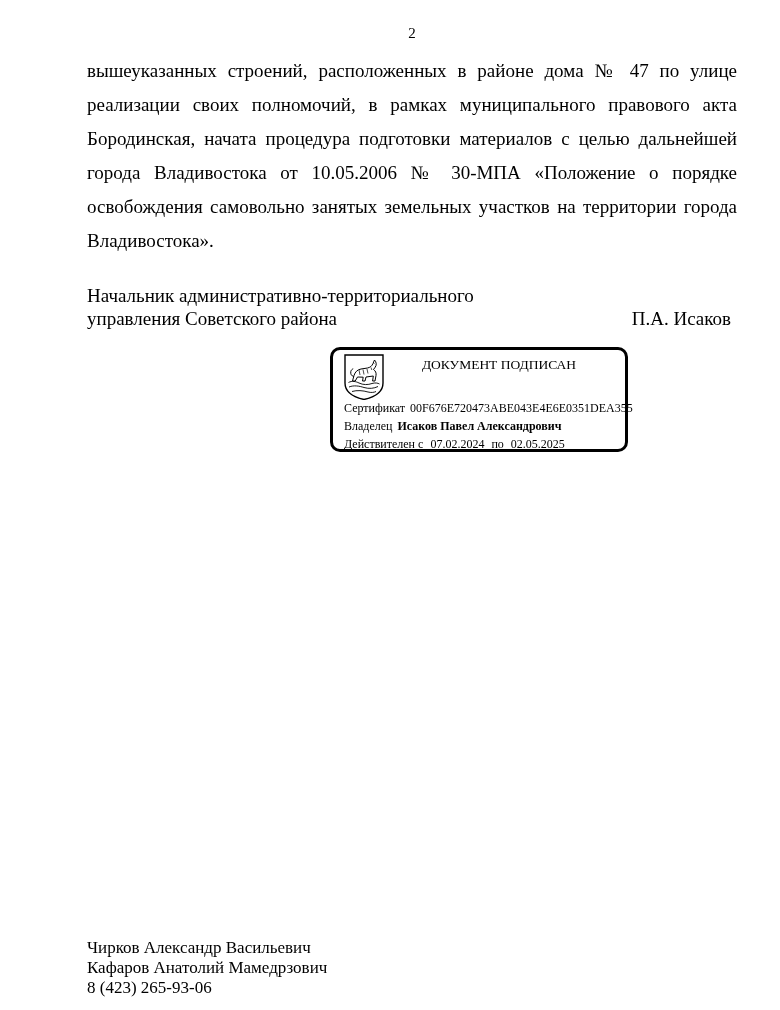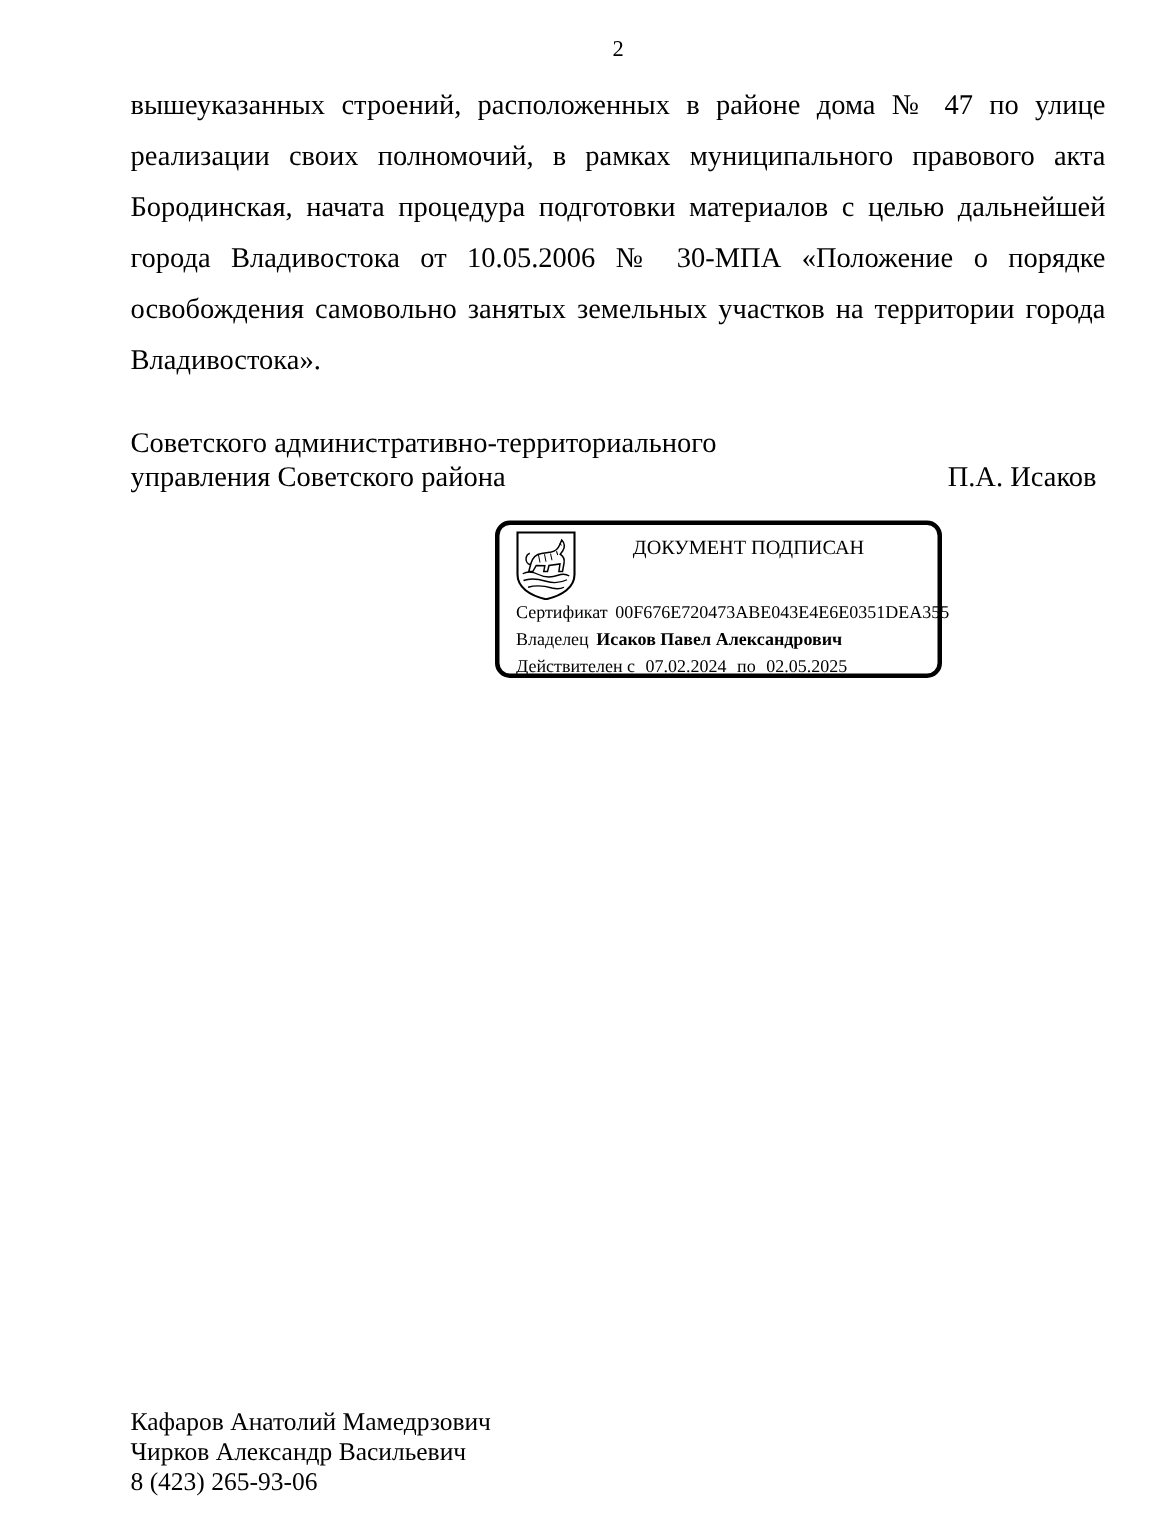--- a/index.html
+++ b/index.html
@@ -114,21 +114,21 @@
     <div class="jline">вышеуказанных строений, расположенных в районе дома № 47 по улице</div>
     <div class="jline">реализации своих полномочий, в рамках муниципального правового акта</div>
     <div class="jline">Бородинская, начата процедура подготовки материалов с целью дальнейшей</div>
     <div class="jline">города Владивостока от 10.05.2006 № 30-МПА «Положение о порядке</div>
     <div class="jline">освобождения самовольно занятых земельных участков на территории города</div>
     <div class="jline-last">Владивостока».</div>
   </div>
 
   <div class="sig-block">
     <div class="sig-left">
-      <div>Советского административно-территориального</div>
+      <div>Начальник административно-территориального</div>
       <div>управления Советского района</div>
     </div>
     <div class="sig-right">П.А. Исаков</div>
   </div>
 
   <div class="stamp">
 
     <div class="emblem">
       <svg viewBox="0 0 40 46" width="40" height="46" xmlns="http://www.w3.org/2000/svg">
         <path d="M1,1 H39 V29 C39,37.5 31,43 20,45.5 C9,43 1,37.5 1,29 Z" fill="#ffffff" stroke="#000000" stroke-width="1.4"></path>
@@ -154,18 +154,18 @@
       <span class="lbl">Владелец</span><span class="bold">Исаков Павел Александрович</span>
     </div>
 
     <div class="stamp-row row-valid">
       <span class="gap">Действителен с</span><span class="gap">07.02.2024</span><span class="gap">по</span><span>02.05.2025</span>
     </div>
 
   </div>
 
   <div class="footer">
+    <div>Чирков Александр Васильевич</div>
     <div>Кафаров Анатолий Мамедрзович</div>
-    <div>Чирков Александр Васильевич</div>
     <div>8 (423) 265-93-06</div>
   </div>
 
 </div>
 
 </body></html>

